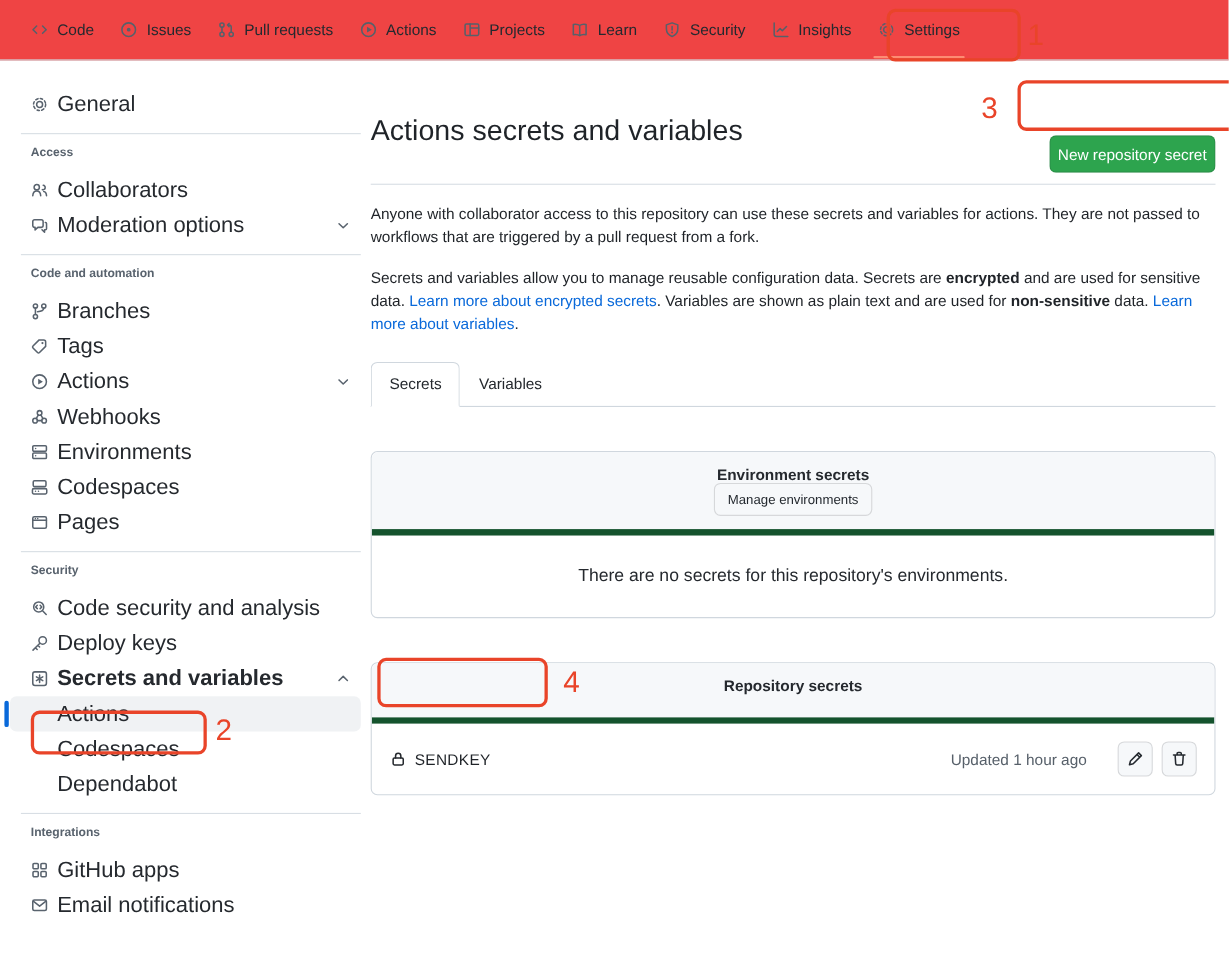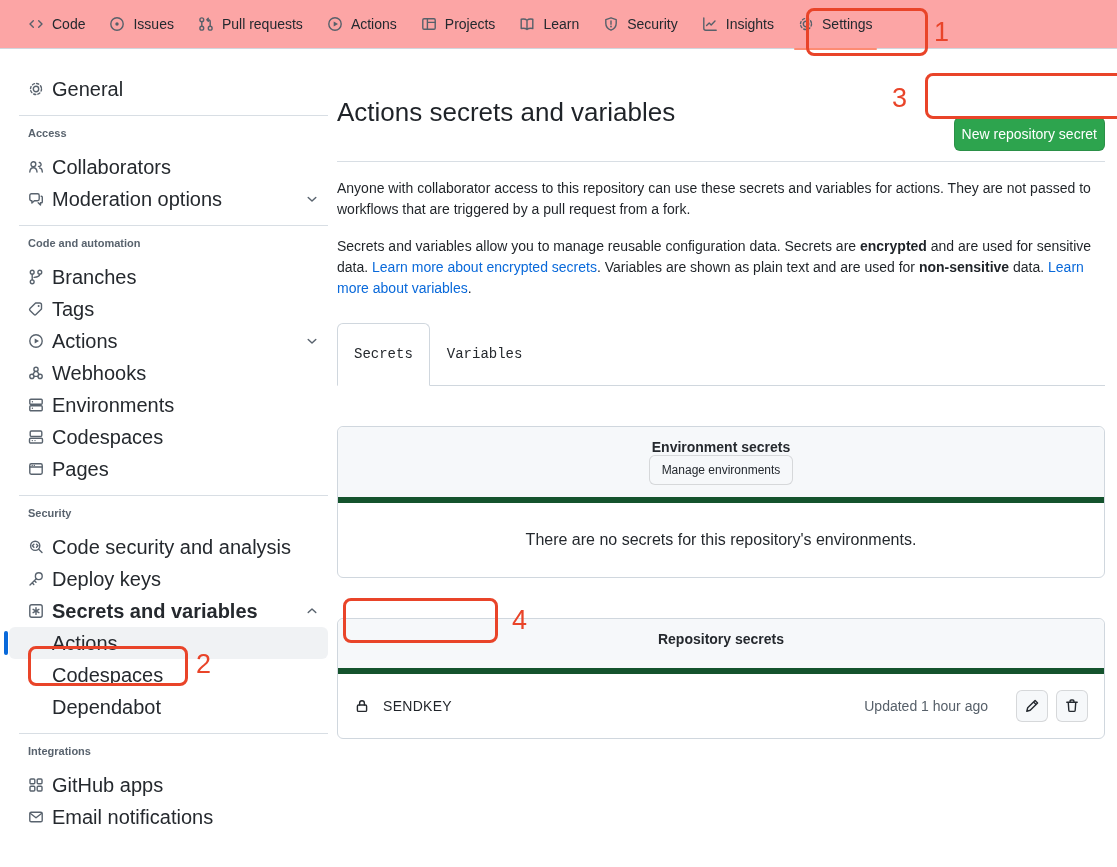--- a/index.html
+++ b/index.html
@@ -12,23 +12,23 @@
   }
   
   .oct { width: 16px; height: 16px; flex-shrink: 0; display: block; }
   .oct path, .oct circle, .oct rect {
     fill: none; stroke: currentColor; stroke-width: 1.4;
     stroke-linecap: round; stroke-linejoin: round;
   }
   .oct .f { fill: currentColor; stroke: none; }
   
   .topnav {
-    height: 49px; display: flex; align-items: center;
+    height: 55px; display: flex; align-items: center;
     padding: 0 18px; gap: 4px; border-bottom: 1px solid #d0d7de;
-    background: #fca5a5;
+    background: #ef4444;
   }
   .nav-item {
     display: flex; align-items: center; gap: 8px;
     padding: 6px 10px; font-size: 14px; color: #24292f;
     border-radius: 6px; position: relative; cursor: pointer; line-height: 20px;
   }
   .nav-item .oct { color: #57606a; }
   .nav-item.active { font-weight: 400; }
   .nav-item.active::after {
     content: ""; position: absolute; left: 6px; right: 6px; bottom: -10px;
@@ -70,22 +70,22 @@
     border: 1px solid rgba(31,35,40,.15); cursor: pointer;
     font-family: "Liberation Sans", sans-serif;
     margin-top: 44px;
   }
   .desc { font-size: 14px; line-height: 21px; margin-top: 16px; color: #1f2328; }
   .desc b { font-weight: 700; }
   .desc a { color: #0969da; text-decoration: none; cursor: pointer; }
   
   .tabs { margin-top: 24px; display: flex; border-bottom: 1px solid #d0d7de; }
   .tab {
-    padding: 20px 16px; font-size: 14px; line-height: 21px; color: #25292e;
-    margin-bottom: -1px; cursor: pointer; border: 1px solid transparent; font-family: Liberation Mono, monospace;
+    padding: 9px 16px; font-size: 14px; line-height: 21px; color: #25292e;
+    margin-bottom: -1px; cursor: pointer; border: 1px solid transparent;
   }
   .tab.active {
     background: #fff; border: 1px solid #d0d7de; border-bottom-color: #fff;
     border-radius: 6px 6px 0 0;
   }
   
   .card { border: 1px solid #d0d7de; border-radius: 6px; margin-top: 40px; background: #fff; }
   .card-header {
     background: #f6f8fa; border-bottom: 6px solid #14532d;
     border-radius: 6px 6px 0 0; min-height: 55px;
@@ -93,21 +93,21 @@
   }
   .card-title { font-size: 14px; font-weight: 700; color: #25292e; }
   .btn {
     background: #f6f8fa; border: 1px solid rgba(31,35,40,.15); border-radius: 6px;
     font-size: 12px; font-weight: 500; color: #24292f; padding: 5px 12px;
     line-height: 18px; cursor: pointer; font-family: "Liberation Sans", sans-serif;
   }
   .empty { padding: 28px 16px; text-align: center; font-size: 16px; color: #25292e; }
   .secret-row { display: flex; align-items: center; padding: 16px; }
   .secret-name {
-    display: flex; align-items: center; gap: 13px; font-size: 14px;
+    display: flex; align-items: center; gap: 7px; font-size: 14px;
     color: #1f2328; letter-spacing: .3px;
   }
   .secret-name .oct { color: #25292e; }
   .row-right { margin-left: auto; display: flex; align-items: center; }
   .updated { font-size: 14px; color: #57606a; margin-right: 20px; }
   .icon-btn {
     width: 32px; height: 32px; display: flex; align-items: center; justify-content: center;
     background: #f6f8fa; border: 1px solid rgba(31,35,40,.15); border-radius: 6px;
     color: #24292f; cursor: pointer; margin-left: 8px;
   }

